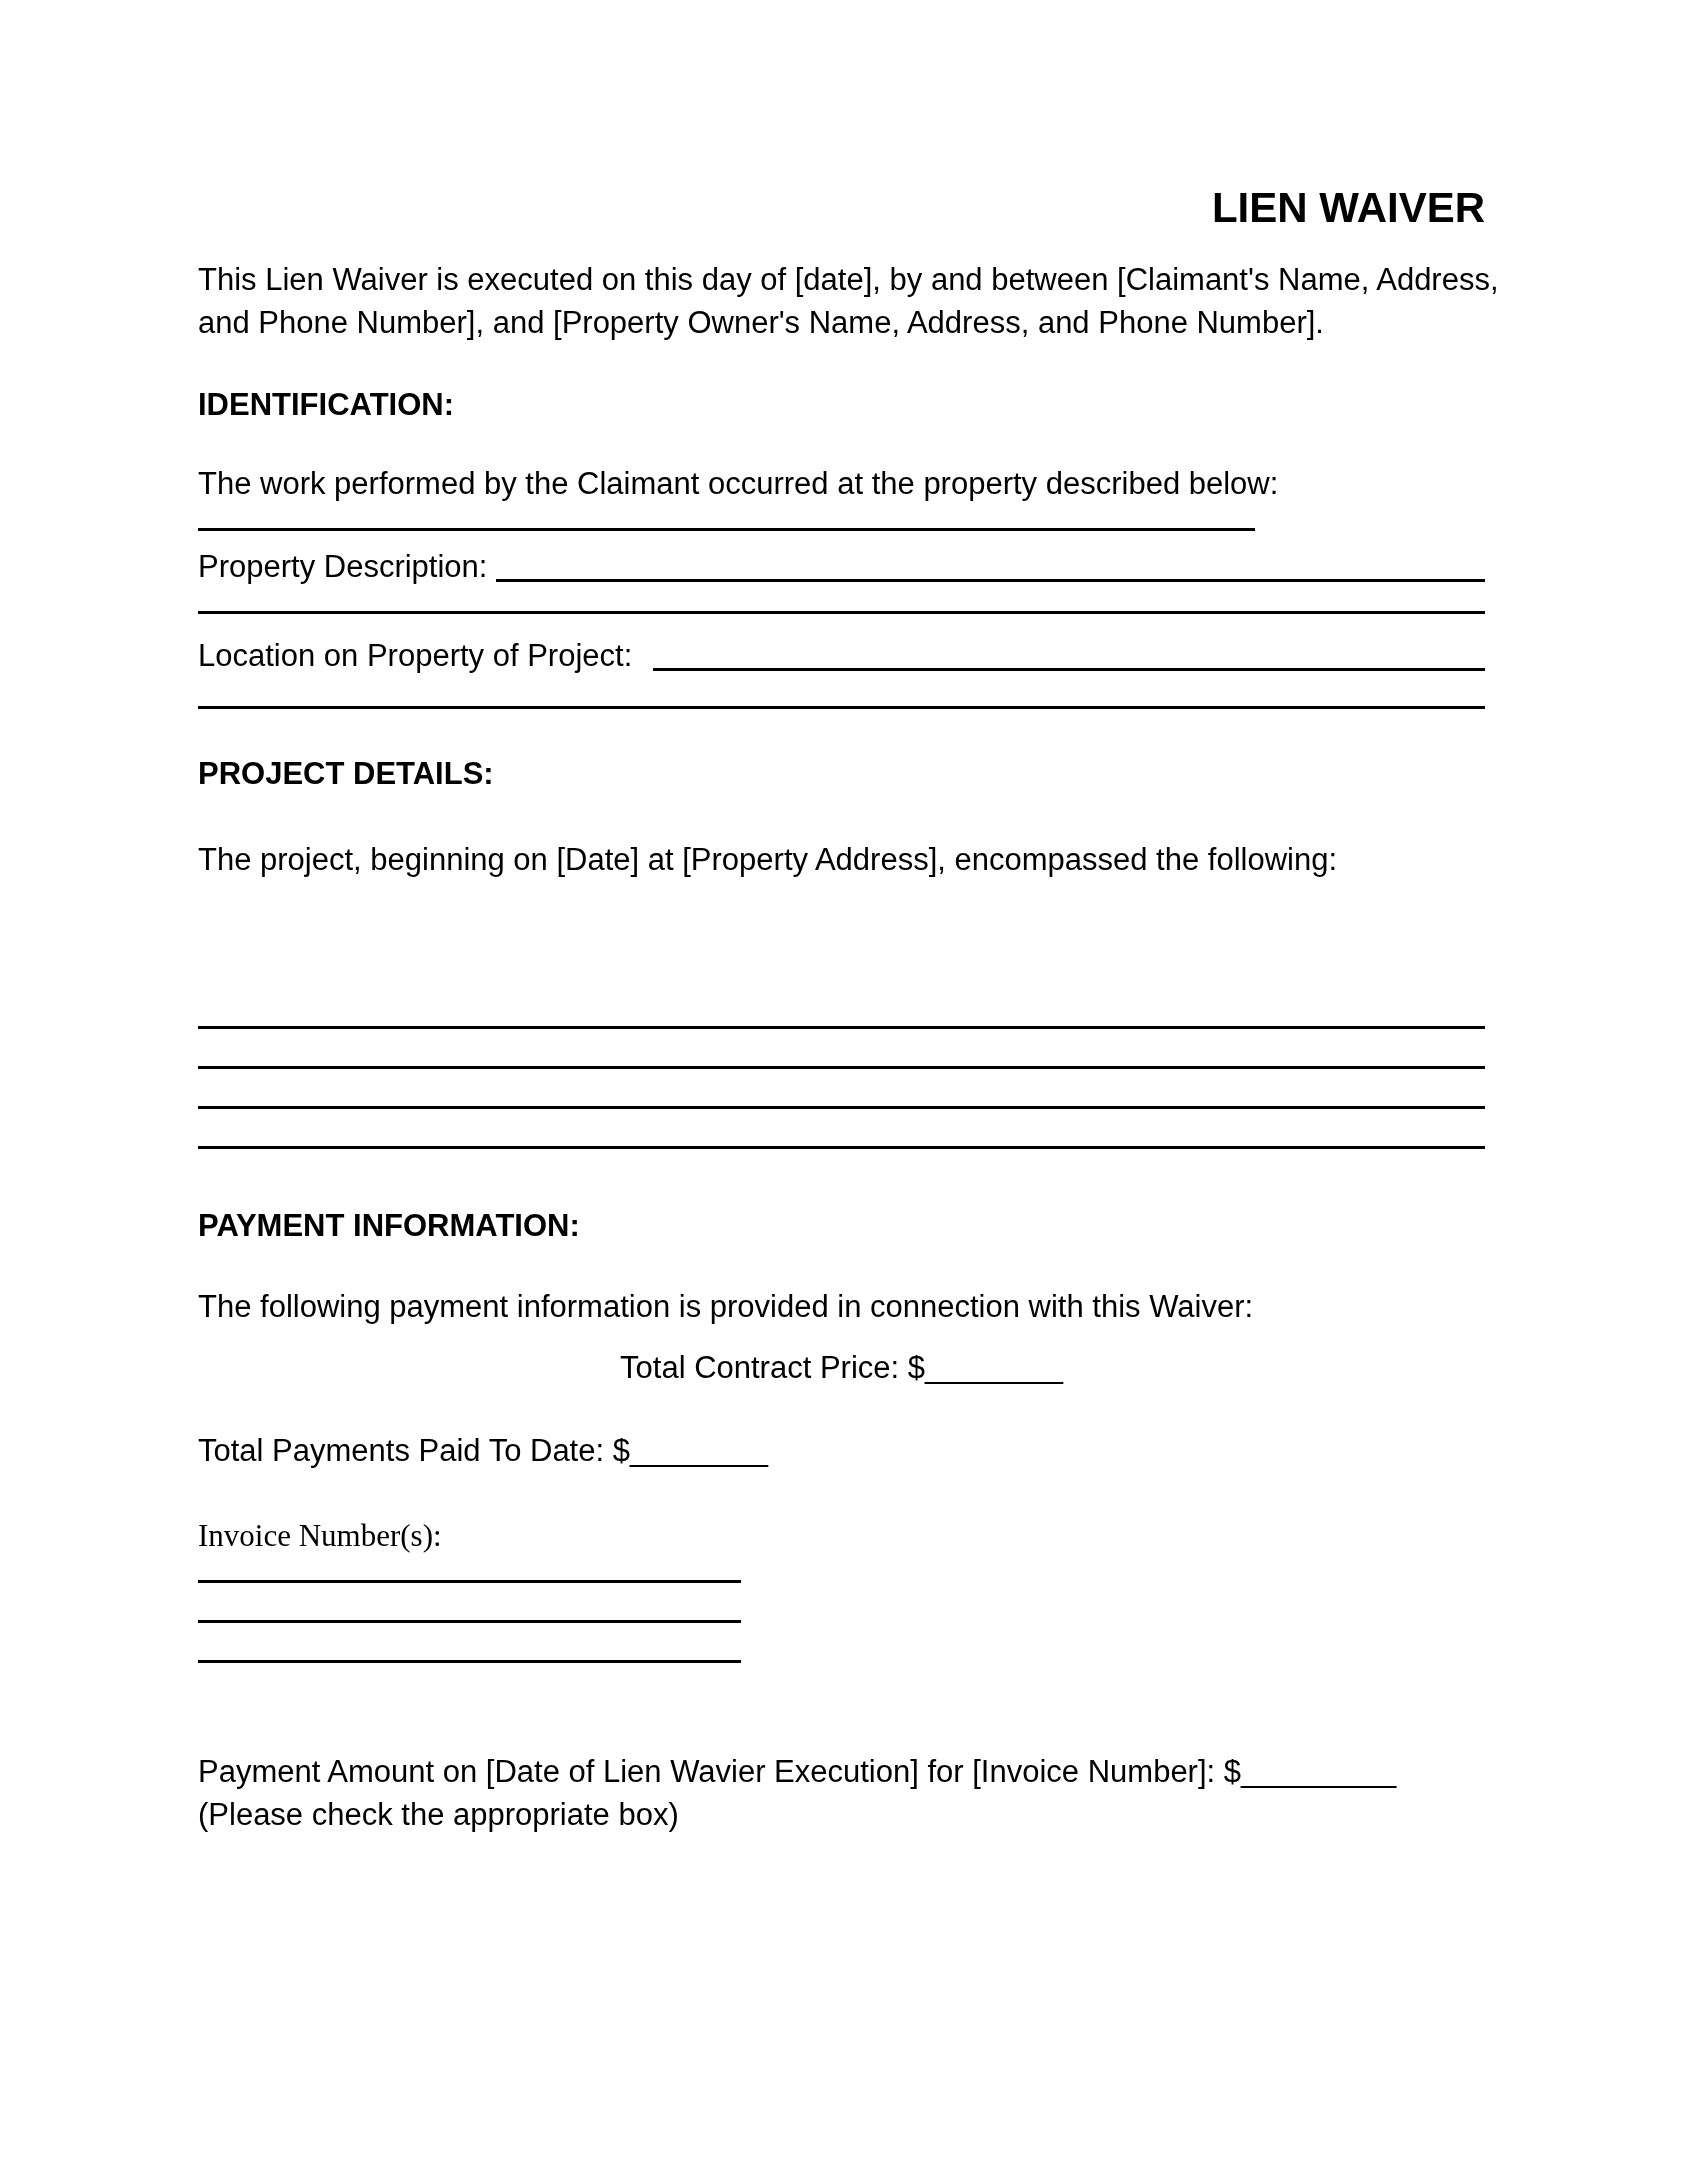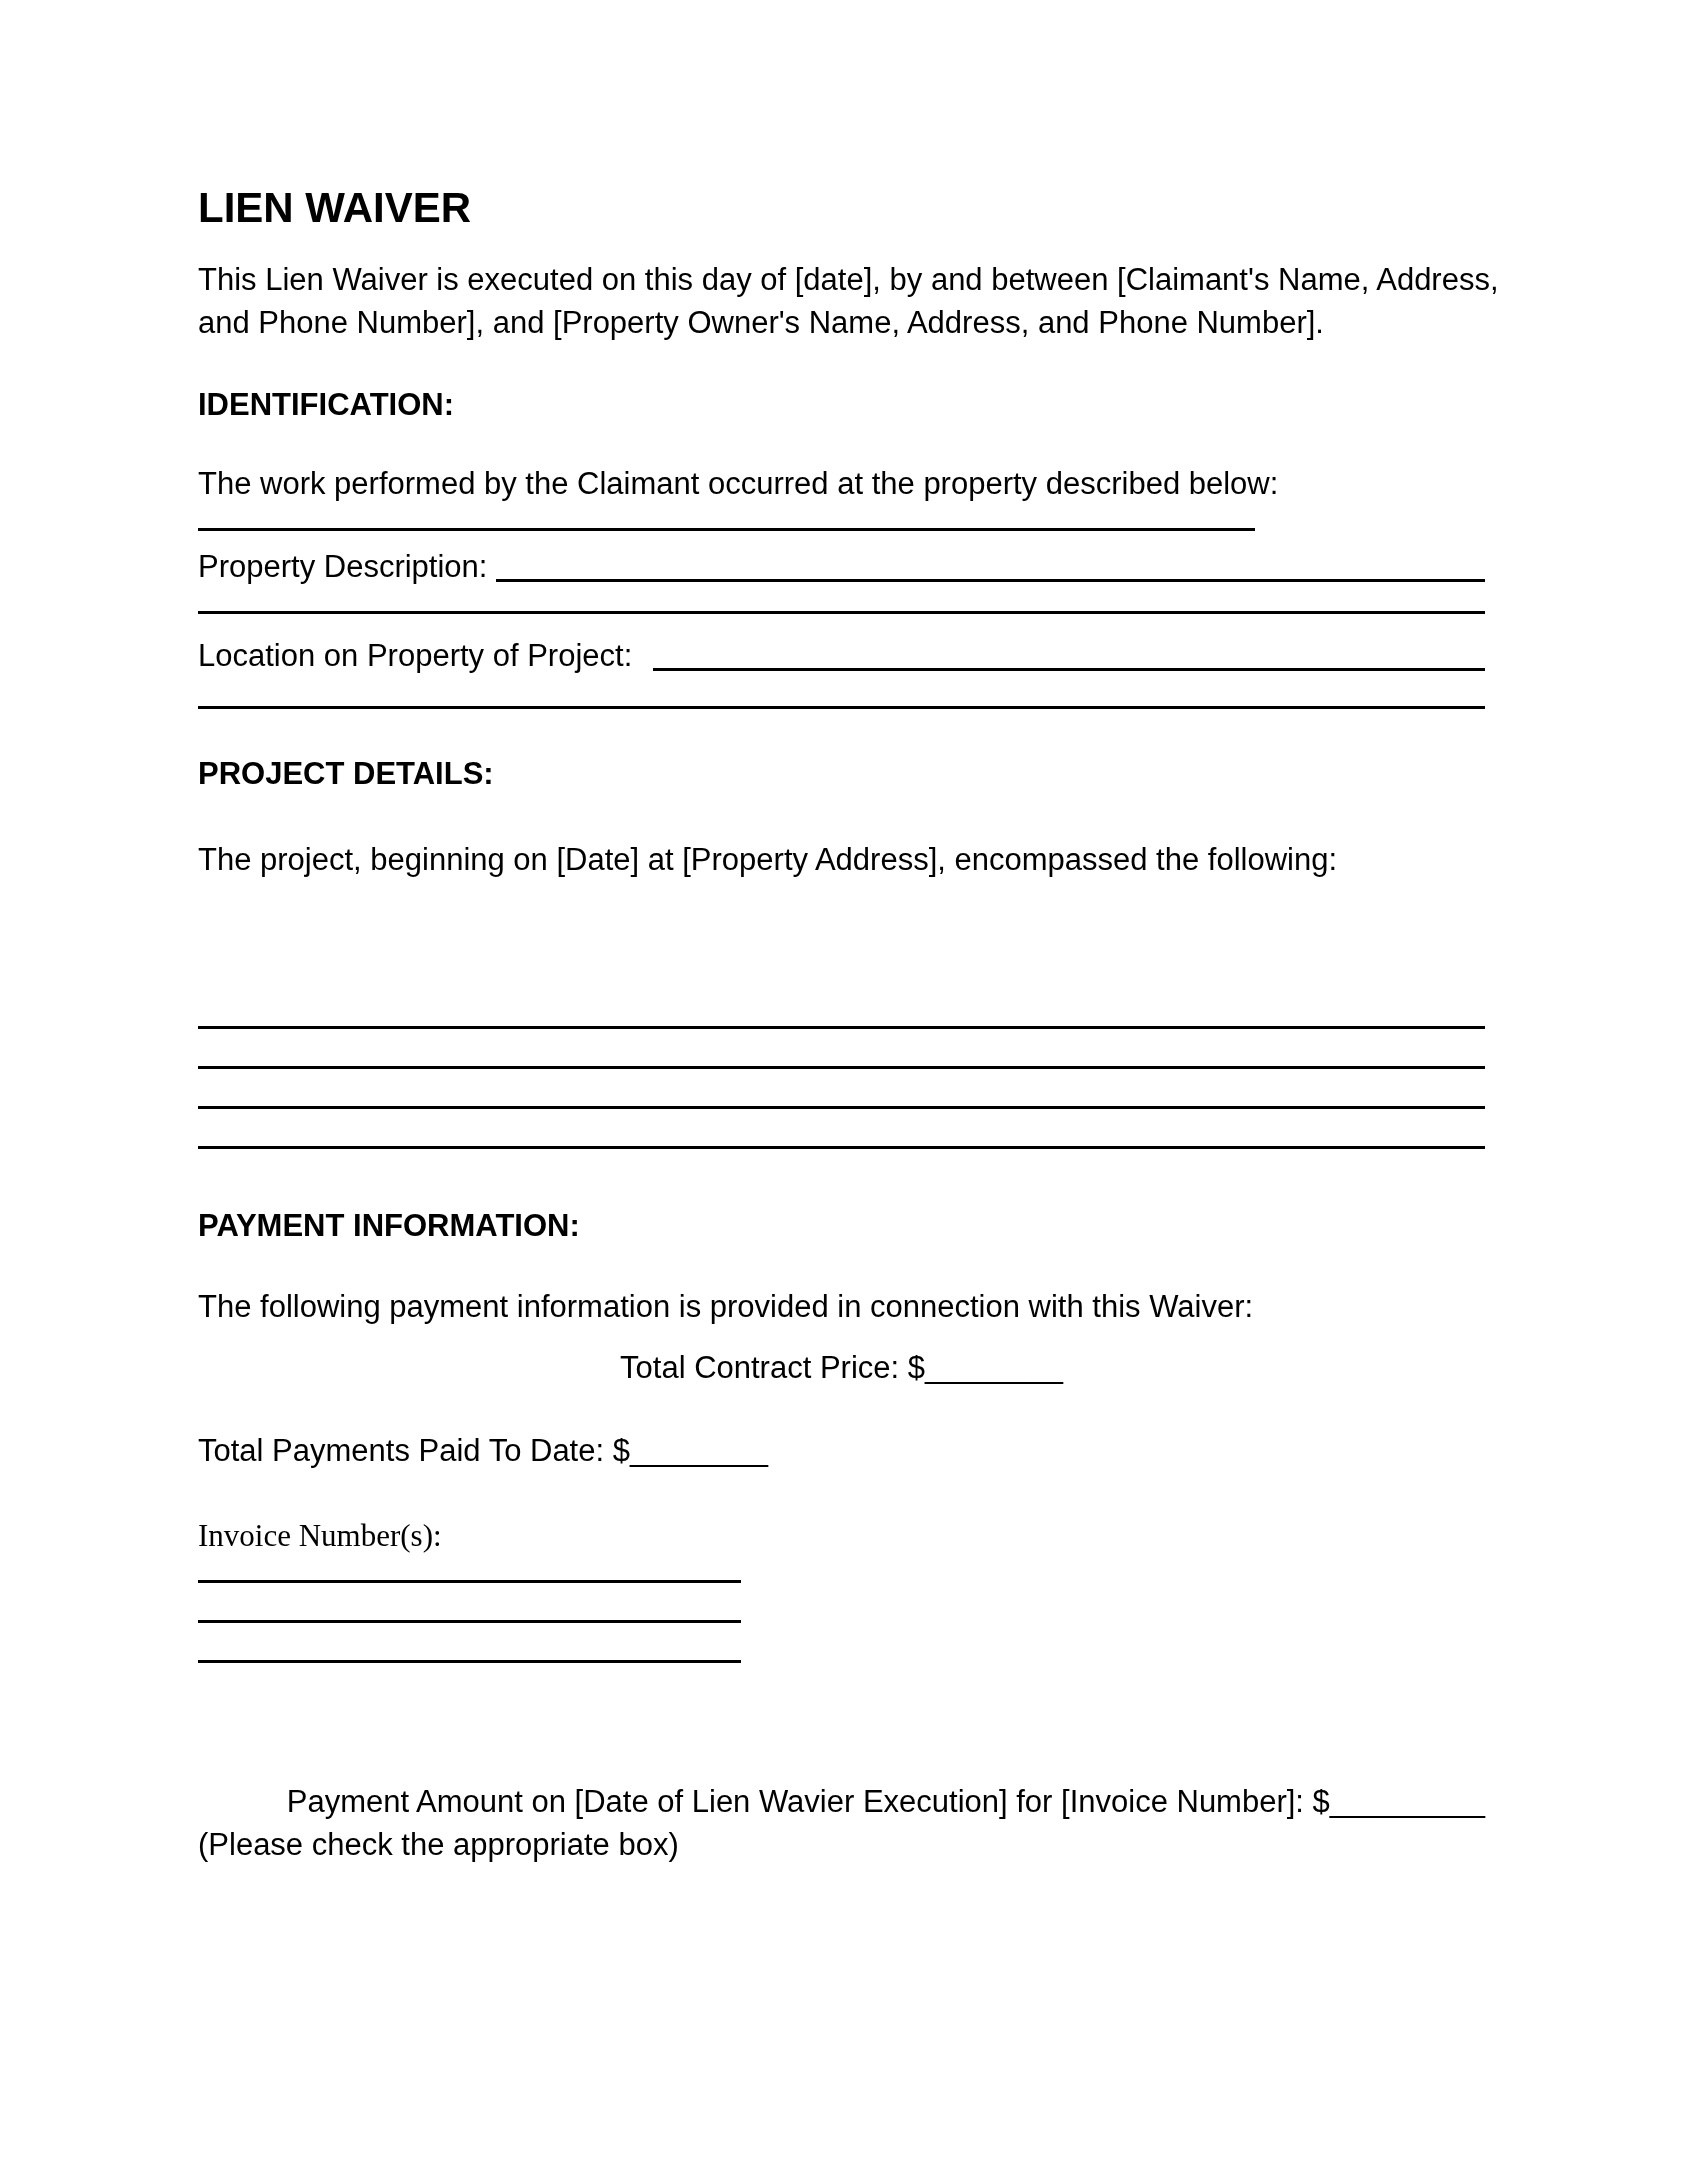--- a/index.html
+++ b/index.html
@@ -9,21 +9,21 @@
     height: 2178px;
     box-sizing: border-box;
     background: #ffffff;
     padding: 184px 198px 0 198px;
     font-family: "Liberation Sans", sans-serif;
     font-size: 31px;
     line-height: 43px;
     color: #000000;
   }
   .title {
-    text-align: left;
+    text-align: right;
     font-weight: bold;
     font-size: 42px;
     line-height: 48px;
     white-space: nowrap;
   }
   .intro { margin-top: 26px; }
   .intro .iline { white-space: nowrap; }
   .heading { font-weight: bold; white-space: nowrap; }
   .para { white-space: nowrap; }
 
@@ -32,21 +32,21 @@
   .mt-propaddr { margin-top: 39px; }
   .mt-propdesc { margin-top: 14px; }
   .mt-loc      { margin-top: 20px; gap: 12px; }
   .mt-project  { margin-top: 43px; }
   .mt-projlead { margin-top: 43px; }
   .mt-payinfo  { margin-top: 55px; }
   .mt-paylead  { margin-top: 38px; }
   .mt-contract { margin-top: 18px; text-align: center; }
   .mt-paid     { margin-top: 40px; }
   .mt-invoice  { margin-top: 42px; font-family: Liberation Serif, serif; }
-  .mt-payamt   { margin-top: 117px; text-align: right; }
+  .mt-payamt   { margin-top: 87px; }
   .mt-waiver   { margin-top: 41px; }
 
   .wline { border-bottom: 3px solid #000000; }
   .line-address { width: 1057px; height: 23px; }
   .line-full { width: 1287px; }
   .h23 { height: 23px; }
   .h29 { height: 29px; }
 
   .row { display: flex; white-space: nowrap; }
   .row .fill {

